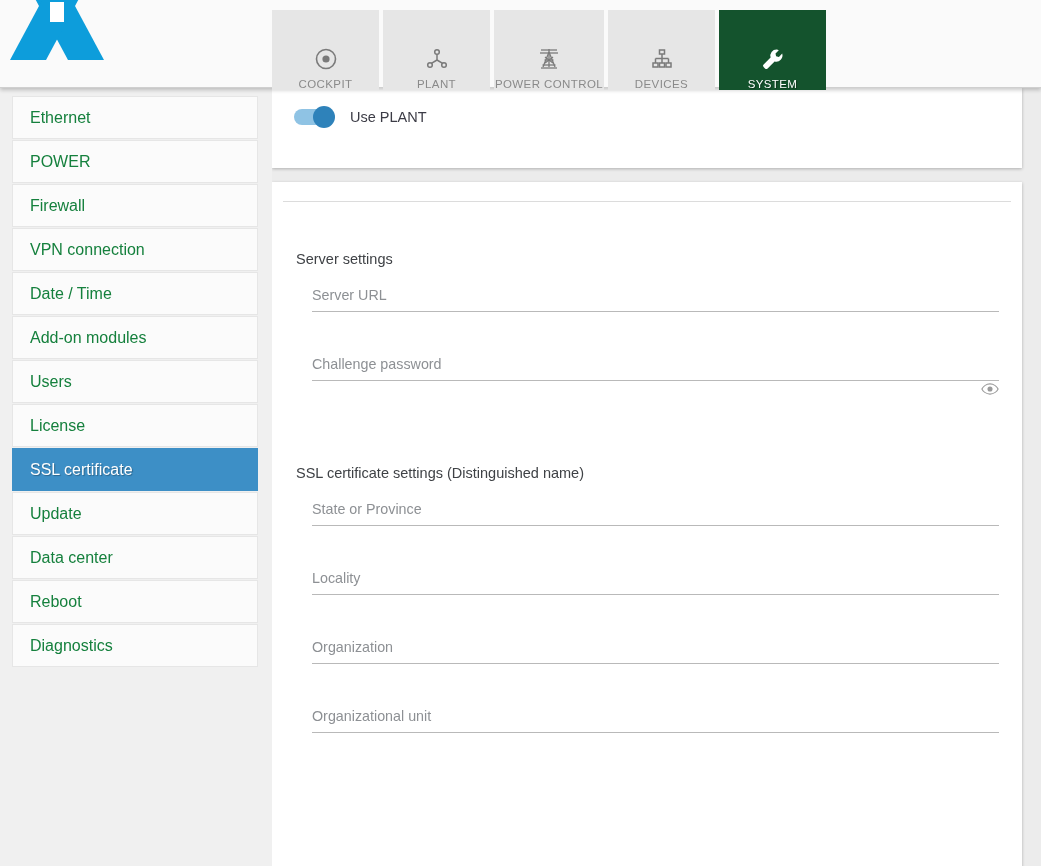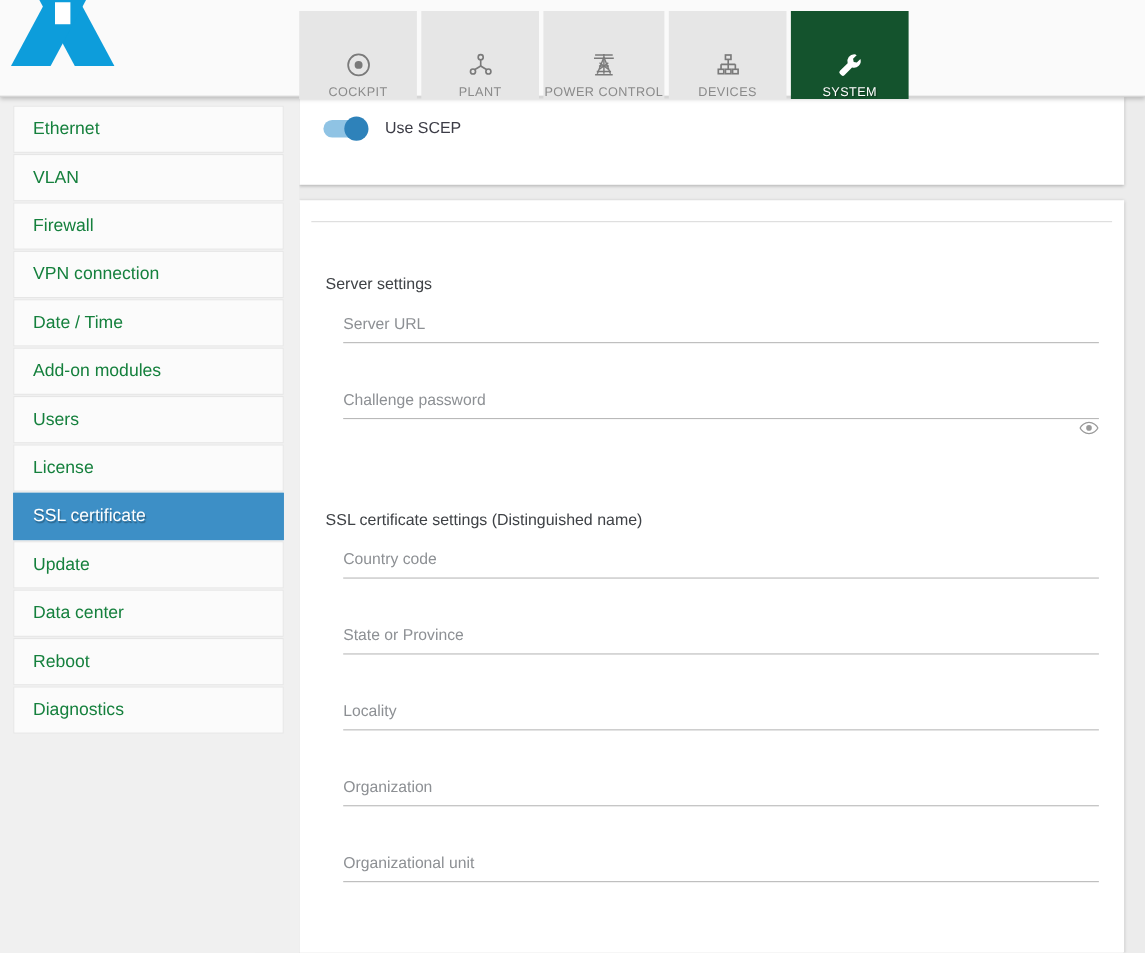--- a/index.html
+++ b/index.html
@@ -298,21 +298,21 @@
     </div>
 
   </div>
 </div>
 
 <div id="sidebar">
   <div class="side-item">
     <span class="side-label">Ethernet</span>
   </div>
   <div class="side-item">
-    <span class="side-label">VLAN</span>
+    <span class="side-label">POWER</span>
   </div>
   <div class="side-item">
     <span class="side-label">Firewall</span>
   </div>
   <div class="side-item">
     <span class="side-label">VPN connection</span>
   </div>
   <div class="side-item">
     <span class="side-label">Date / Time</span>
   </div>
@@ -343,21 +343,21 @@
 </div>
 
 <div id="main">
 
   <div class="card" id="card-toggle">
     <div class="toggle-row">
       <div class="switch">
         <div class="track"></div>
         <div class="knob"></div>
       </div>
-      <span class="toggle-label">Use SCEP</span>
+      <span class="toggle-label">Use PLANT</span>
     </div>
   </div>
 
   <div class="card" id="card-scep">
 
     <div class="card-divider"></div>
 
     <div class="section-title">Server settings</div>
 
     <div class="field compact">
@@ -371,24 +371,20 @@
       <span class="field-eye">
         <svg width="18" height="18" viewBox="0 0 24 24">
           <path d="M12 5.2C6.8 5.2 2.6 9.0 1.2 12c1.4 3.0 5.6 6.8 10.8 6.8S21.4 15 22.8 12C21.4 9.0 17.2 5.2 12 5.2z" fill="none" stroke="currentColor" stroke-width="1.5"></path>
           <circle cx="12" cy="12" r="3.4" fill="currentColor"></circle>
         </svg>
       </span>
     </div>
 
     <div class="section-title second">SSL certificate settings (Distinguished name)</div>
 
-    <div class="field compact">
-      <span class="field-label">Country code</span>
-      <div class="field-line"></div>
-    </div>
 
     <div class="field compact">
       <span class="field-label">State or Province</span>
       <div class="field-line"></div>
     </div>
 
     <div class="field compact">
       <span class="field-label">Locality</span>
       <div class="field-line"></div>
     </div>

